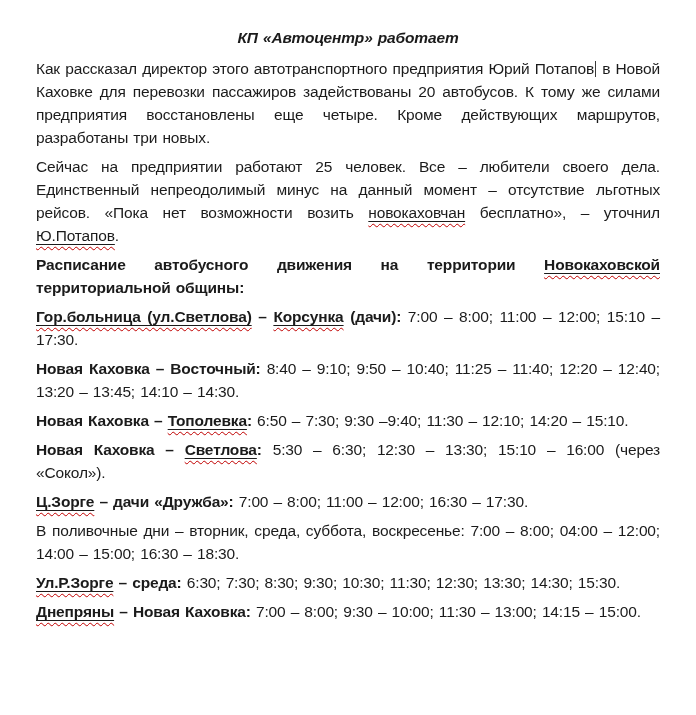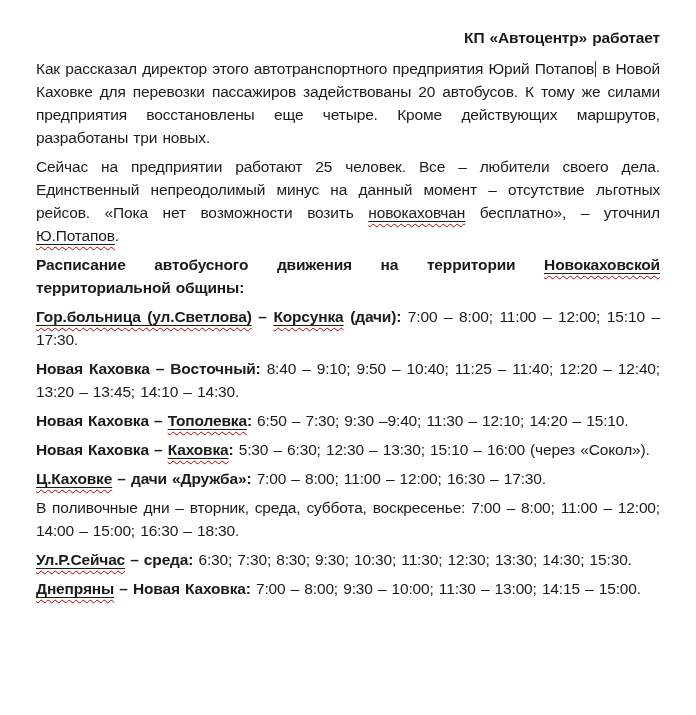--- a/index.html
+++ b/index.html
@@ -19,22 +19,23 @@
   }
   .para {
     margin: 0 0 6px 0;
     font-size: 15.5px;
     line-height: 23px;
     letter-spacing: -0.15px;
     text-align: justify;
     word-spacing: 1px;
   }
   .para[data-name="title"] {
-    text-align: right;
+    text-align: center;
     margin-bottom: 8px;
+    font-style: italic;
   }
   .b { font-weight: bold; }
   .u {
     text-decoration: underline;
     text-decoration-thickness: 1px;
     text-underline-offset: 3px;
     text-decoration-skip-ink: none;
   }
   .sq {
     text-decoration: underline;
@@ -57,18 +58,18 @@
 <body>
 
 <div class="doc" data-name="document-body">
     <p class="para" data-name="title"><span data-name="text-run" class="b">КП «Автоцентр» работает</span></p>
     <p class="para" data-name="intro-paragraph"><span data-name="text-run">Как рассказал директор этого автотранспортного предприятия Юрий Потапов</span><span class="caret" data-name="text-cursor"></span><span data-name="text-run"> в Новой Каховке для перевозки пассажиров задействованы 20 автобусов. К тому же силами предприятия восстановлены еще четыре. Кроме действующих маршрутов, разработаны три новых.</span></p>
     <p class="para" data-name="staff-paragraph"><span data-name="text-run">Сейчас на предприятии работают 25 человек. Все – любители своего дела. Единственный непреодолимый минус на данный момент – отсутствие льготных рейсов. «Пока нет возможности возить </span><span class="u" data-name="underlined-text"><span data-name="text-run" class="sq">новокаховчан</span></span><span data-name="text-run"> бесплатно», – уточнил </span><span class="u" data-name="underlined-text"><span data-name="text-run" class="sq">Ю.Потапов</span></span><span data-name="text-run">.</span></p>
     <p class="para" data-name="schedule-heading"><span data-name="text-run" class="b">Расписание автобусного движения на территории </span><span class="u b" data-name="underlined-text"><span data-name="text-run" class="b sq">Новокаховской</span></span><span data-name="text-run" class="b"> территориальной общины:</span></p>
     <p class="para" data-name="route-gorbolnitsa-korsunka"><span class="u b" data-name="underlined-text"><span data-name="text-run" class="b sq">Гор.больница (ул.Светлова)</span></span><span data-name="text-run" class="b"> – </span><span class="u b" data-name="underlined-text"><span data-name="text-run" class="b sq">Корсунка</span></span><span data-name="text-run" class="b"> (дачи):</span><span data-name="text-run"> 7:00 – 8:00; 11:00 – 12:00; 15:10 –17:30.</span></p>
     <p class="para" data-name="route-novaya-kakhovka-vostochny"><span data-name="text-run" class="b">Новая Каховка – Восточный:</span><span data-name="text-run"> 8:40 – 9:10; 9:50 – 10:40; 11:25 – 11:40; 12:20 – 12:40; 13:20 – 13:45; 14:10 – 14:30.</span></p>
     <p class="para" data-name="route-novaya-kakhovka-topolevka"><span data-name="text-run" class="b">Новая Каховка – </span><span class="u b" data-name="underlined-text"><span data-name="text-run" class="b sq">Тополевка</span></span><span data-name="text-run" class="b">:</span><span data-name="text-run"> 6:50 – 7:30; 9:30 –9:40; 11:30 – 12:10; 14:20 – 15:10.</span></p>
-    <p class="para" data-name="route-novaya-kakhovka-maslovka"><span data-name="text-run" class="b">Новая Каховка – </span><span class="u b" data-name="underlined-text"><span data-name="text-run" class="b sq">Каховка</span></span><span data-name="text-run" class="b">:</span><span data-name="text-run"> 5:30 – 6:30; 12:30 – 13:30; 15:10 – 16:00 (через «Сокол»).</span></p>
-    <p class="para" data-name="route-tsosnova-druzhba"><span class="u b" data-name="underlined-text"><span data-name="text-run" class="b sq">Ц.Каховке</span></span><span data-name="text-run" class="b"> – дачи «Дружба»:</span><span data-name="text-run"> 7:00 – 8:00; 11:00 – 12:00; 16:30 – 17:30.</span></p>
-    <p class="para" data-name="watering-days-note"><span data-name="text-run">В поливочные дни – вторник, среда, суббота, воскресенье: 7:00 – 8:00; 11:00 – 12:00; 14:00 – 15:00; 16:30 – 18:30.</span></p>
-    <p class="para" data-name="route-zorge-rynok"><span class="u b" data-name="underlined-text"><span data-name="text-run" class="b sq">Ул.Р.Сейчас</span></span><span data-name="text-run" class="b"> – среда:</span><span data-name="text-run"> 6:30; 7:30; 8:30; 9:30; 10:30; 11:30; 12:30; 13:30; 14:30; 15:30.</span></p>
+    <p class="para" data-name="route-novaya-kakhovka-maslovka"><span data-name="text-run" class="b">Новая Каховка – </span><span class="u b" data-name="underlined-text"><span data-name="text-run" class="b sq">Светлова</span></span><span data-name="text-run" class="b">:</span><span data-name="text-run"> 5:30 – 6:30; 12:30 – 13:30; 15:10 – 16:00 (через «Сокол»).</span></p>
+    <p class="para" data-name="route-tsosnova-druzhba"><span class="u b" data-name="underlined-text"><span data-name="text-run" class="b sq">Ц.Зорге</span></span><span data-name="text-run" class="b"> – дачи «Дружба»:</span><span data-name="text-run"> 7:00 – 8:00; 11:00 – 12:00; 16:30 – 17:30.</span></p>
+    <p class="para" data-name="watering-days-note"><span data-name="text-run">В поливочные дни – вторник, среда, суббота, воскресенье: 7:00 – 8:00; 04:00 – 12:00; 14:00 – 15:00; 16:30 – 18:30.</span></p>
+    <p class="para" data-name="route-zorge-rynok"><span class="u b" data-name="underlined-text"><span data-name="text-run" class="b sq">Ул.Р.Зорге</span></span><span data-name="text-run" class="b"> – среда:</span><span data-name="text-run"> 6:30; 7:30; 8:30; 9:30; 10:30; 11:30; 12:30; 13:30; 14:30; 15:30.</span></p>
     <p class="para" data-name="route-dnepryany-novaya-kakhovka"><span class="u b" data-name="underlined-text"><span data-name="text-run" class="b sq">Днепряны</span></span><span data-name="text-run" class="b"> – Новая Каховка:</span><span data-name="text-run"> 7:00 – 8:00; 9:30 – 10:00; 11:30 – 13:00; 14:15 – 15:00.</span></p>
   </div>
 
 </body></html>

